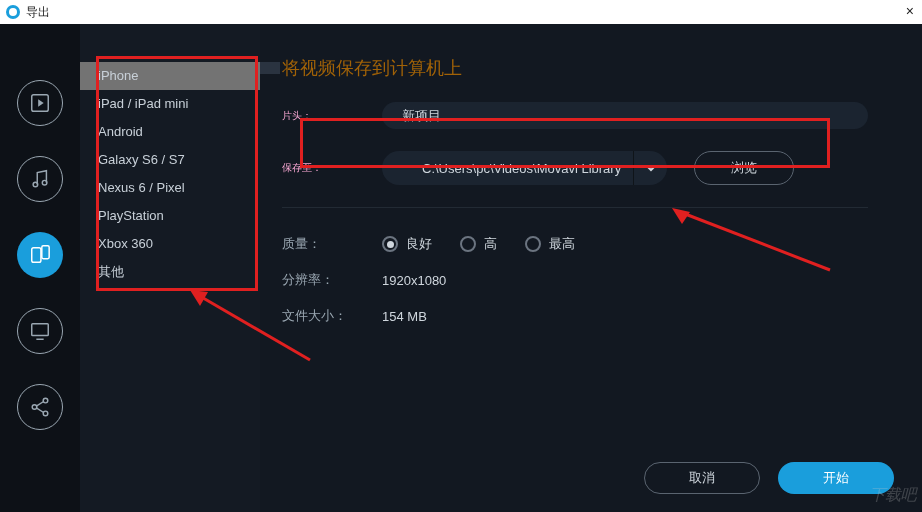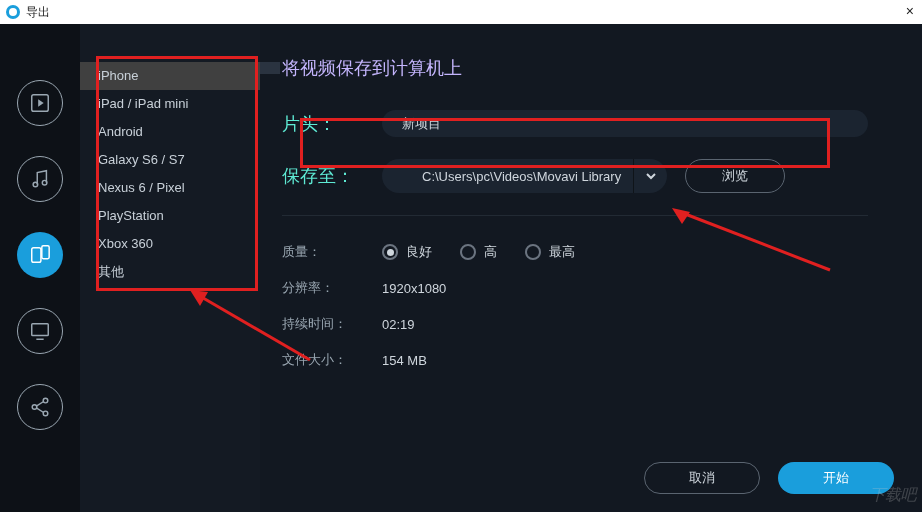--- a/index.html
+++ b/index.html
@@ -19,34 +19,34 @@
   .rail .rail-btn { width: 46px; height: 46px; border-radius: 50%; display: flex; align-items: center; justify-content: center; cursor: pointer; }
   .rail .rail-btn svg { width: 22px; height: 22px; stroke: #9aa7b2; fill: none; stroke-width: 1.6; }
   .rail .rail-btn.outline { border: 1.6px solid #9aa7b2; }
   .rail .rail-btn.active { background: #1a9edc; border: none; }
   .rail .rail-btn.active svg { stroke: #fff; }
 
   
   .device-pane { width: 180px; background: #141a23; position: relative; padding-top: 38px; }
   .device-pane::before { content:""; position:absolute; right:-10px; top:40px; width:20px; height:8px; }
   .device-item { height: 28px; line-height: 28px; padding: 0 18px; color: #c8d0d8; font-size: 13px; cursor: pointer; }
-  .device-item.selected { background: #404040; }
+  .device-item.selected { background: #737373; }
   .device-top-strip { position:absolute; top:38px; right:-20px; width:20px; height:12px; background:#2a3340; }
 
   .highlight-box { position: absolute; border: 3px solid #e02020; pointer-events: none; }
 
   
   .main { flex: 1; padding: 32px 54px 0 22px; color: #c8d0d8; position: relative; }
-  .heading { font-size: 18px; font-weight: 400; margin-bottom: 30px; color: #c4b5fd; }
+  .heading { font-size: 18px; font-weight: 400; margin-bottom: 22px; color: #a16207; }
 
   .row { display: flex; align-items: center; margin-bottom: 22px; }
-  .row .label { width: 100px; font-size: 18px; color: #5eead4; }
+  .row .label { width: 100px; font-size: 10px; color: #f9a8d4; }
 
   .pill-input { flex: 1; height: 27px; border-radius: 17px; background: #1b2430; color: #cfd6dd; display: flex; align-items: center; padding: 0 20px; font-size: 13px; border: none; outline: none; }
-  .path-wrap { display:flex; align-items:center; gap:18px; }
+  .path-wrap { display:flex; align-items:center; gap:27px; }
   .path-input { width: 285px; height: 34px; border-radius: 17px; background: #1b2430; display:flex; align-items:center; padding:0 16px 0 40px; font-size:13px; color:#cfd6dd; position:relative; }
   .path-drop { position:absolute; right:0; top:0; width:34px; height:34px; border-left:1px solid #0f1419; display:flex; align-items:center; justify-content:center; border-radius:0 17px 17px 0; cursor:pointer; }
   .path-drop svg { width:10px; height:10px; stroke:#cfd6dd; fill:none; stroke-width:2; }
   .browse-btn { width: 100px; height: 34px; border-radius:17px; border:1px solid #5a6470; background:transparent; color:#cfd6dd; font-size:13px; display:flex; align-items:center; justify-content:center; cursor:pointer; }
 
   .divider { height:1px; background:#222a34; margin: 4px 0 18px 0; }
 
   .info-row { display:flex; align-items:center; height:36px; }
   .info-row .label { width:100px; font-size:13px; color:#9aa7b2; }
   .info-row .value { font-size:13px; color:#cfd6dd; }
@@ -173,24 +173,20 @@
             <span class="r"></span>
             <span class="t">最高</span>
           </div>
         </div>
     </div>
     <div class="info-row">
       <div class="label">分辨率：</div>
       <div class="value">1920x1080</div>
     </div>
     <div class="info-row">
-      <div class="label">持续时间：</div>
-      <div class="value">02:19</div>
-    </div>
-    <div class="info-row">
       <div class="label">文件大小：</div>
       <div class="value">154 MB</div>
     </div>
   </div>
 </div>
 
 <div class="footer">
   <div class="btn secondary">取消</div>
   <div class="btn primary">开始</div>
 </div>

